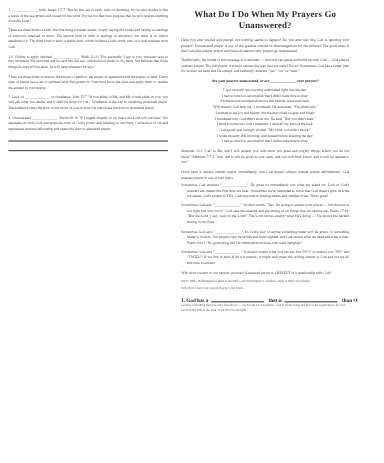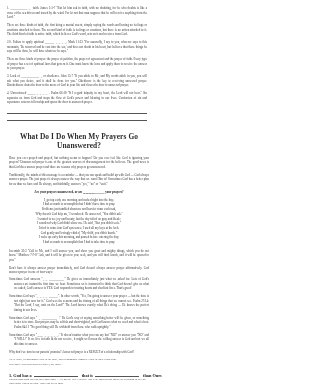--- a/index.html
+++ b/index.html
@@ -15,21 +15,20 @@
     color: #2b2b2b;
   }
   .page {
     position: relative;
     width: 298px;
     height: 386px;
     box-sizing: border-box;
     padding: 6px 7px 4px 7px;
     display: flex;
     gap: 7px;
-    flex-direction: column;
   }
   .col {
     width: 50%;
     box-sizing: border-box;
   }
   .col-left {
     padding-right: 2px;
   }
   .col-right {
     padding-left: 2px;

